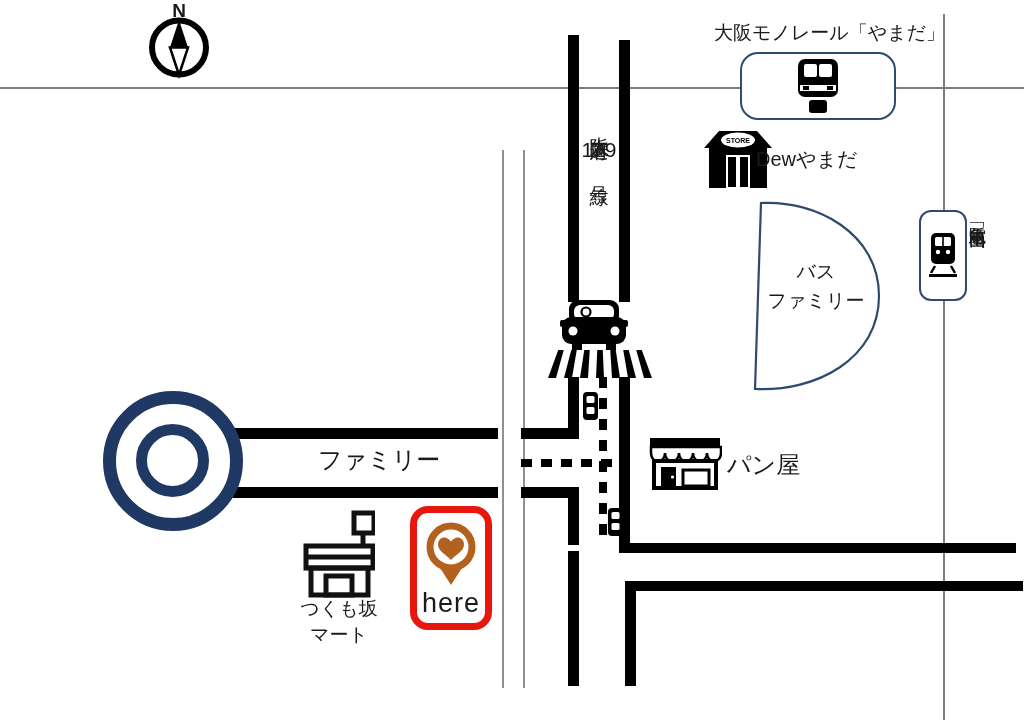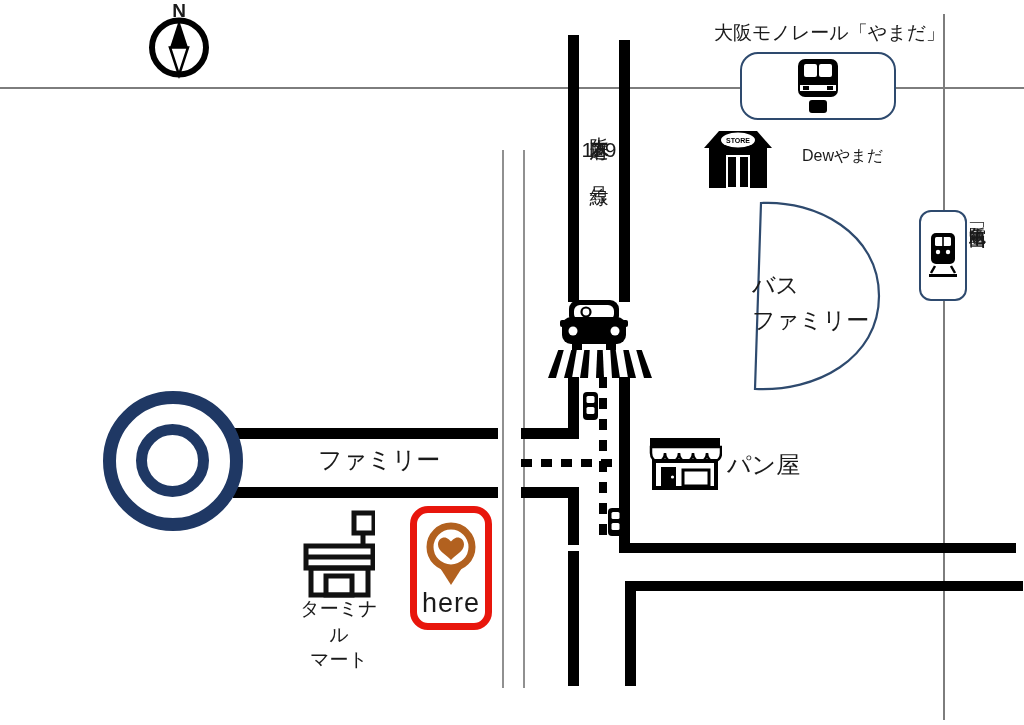--- a/index.html
+++ b/index.html
@@ -76,26 +76,26 @@
   </div>
 
   <svg width="68" height="57" viewBox="0 0 68 57" style="position:absolute;left:704px;top:131px;z-index:3;">
     <polygon points="15,0 53,0 68,17 0,17" fill="#000"></polygon>
     <ellipse cx="34" cy="9" rx="17" ry="7.5" fill="#fff"></ellipse>
     <text x="34" y="12" font-size="7" font-weight="bold" text-anchor="middle" fill="#000">STORE</text>
     <rect x="5" y="17" width="58" height="40" fill="#000"></rect>
     <rect x="23" y="25" width="10" height="32" fill="none" stroke="#fff" stroke-width="2"></rect>
     <rect x="35" y="25" width="10" height="32" fill="none" stroke="#fff" stroke-width="2"></rect>
   </svg>
-  <div class="lbl" style="left:802px;top:146px;font-size:16px;z-index:3;">Dewやまだ</div>
+  <div class="lbl" style="left:756px;top:146px;font-size:20px;z-index:3;">Dewやまだ</div>
 
   <svg width="138" height="194" viewBox="0 0 138 194" style="position:absolute;left:746px;top:199px;z-index:2;">
     <path d="M15,4 L9,190 C70,193 133,160 133,97 C133,34 70,1 15,4 Z" fill="#fff" stroke="#2e4a6e" stroke-width="2.2"></path>
   </svg>
-  <div style="position:absolute;left:752px;top:268px;width:128px;text-align:left;font-size:23px;line-height:1.5;z-index:3;">
+  <div style="position:absolute;left:752px;top:258px;width:128px;text-align:center;font-size:19px;line-height:1.5;z-index:3;">
     <div>バス</div>
     <div>ファミリー</div>
   </div>
 
   <div class="stationbox" style="left:919px;top:210px;width:44px;height:87px;border-radius:12px;border-width:2.2px;z-index:3;">
     <svg width="28" height="46" viewBox="0 0 28 46">
       <rect x="2" y="0" width="24" height="31" rx="5" fill="#000"></rect>
       <rect x="6" y="4" width="16" height="9" rx="1.5" fill="#fff"></rect>
       <rect x="13.2" y="4" width="1.6" height="9" fill="#000"></rect>
       <circle cx="9" cy="19" r="2.2" fill="#fff"></circle>
@@ -155,21 +155,21 @@
     <g fill="none" stroke="#111" stroke-width="5">
       <rect x="51" y="3" width="20" height="20"></rect>
       <line x1="60" y1="23" x2="60" y2="36"></line>
       <rect x="3" y="36" width="67" height="22"></rect>
       <line x1="3" y1="47" x2="70" y2="47"></line>
       <rect x="8" y="58" width="57" height="27"></rect>
       <rect x="23" y="66" width="26" height="19"></rect>
     </g>
   </svg>
   <div style="position:absolute;left:297px;top:596px;width:84px;text-align:center;font-size:19px;line-height:1.35;z-index:3;">
-    <div>ターミナル</div>
+    <div>つくも坂</div>
     <div>マート</div>
   </div>
 
   <div class="here-box" style="left:410px;top:506px;width:68px;height:110px;z-index:3;">
     <svg width="58" height="64" viewBox="0 0 58 64" style="margin-top:9px;">
       <polygon points="13,38 29,63 45,38" fill="#b2611f"></polygon>
       <circle cx="29" cy="25" r="21" fill="#fff" stroke="#b2611f" stroke-width="7"></circle>
       <path d="M29,38 C25,33 16,29.5 16,22.5 C16,17 21,14.5 24.5,16 C27,17 29,19.5 29,19.5 C29,19.5 31,17 33.5,16 C37,14.5 42,17 42,22.5 C42,29.5 33,33 29,38 Z" fill="#b2611f"></path>
     </svg>
     <div style="font-size:27px;letter-spacing:1px;color:#1a1a1a;margin-top:2px;">here</div>

